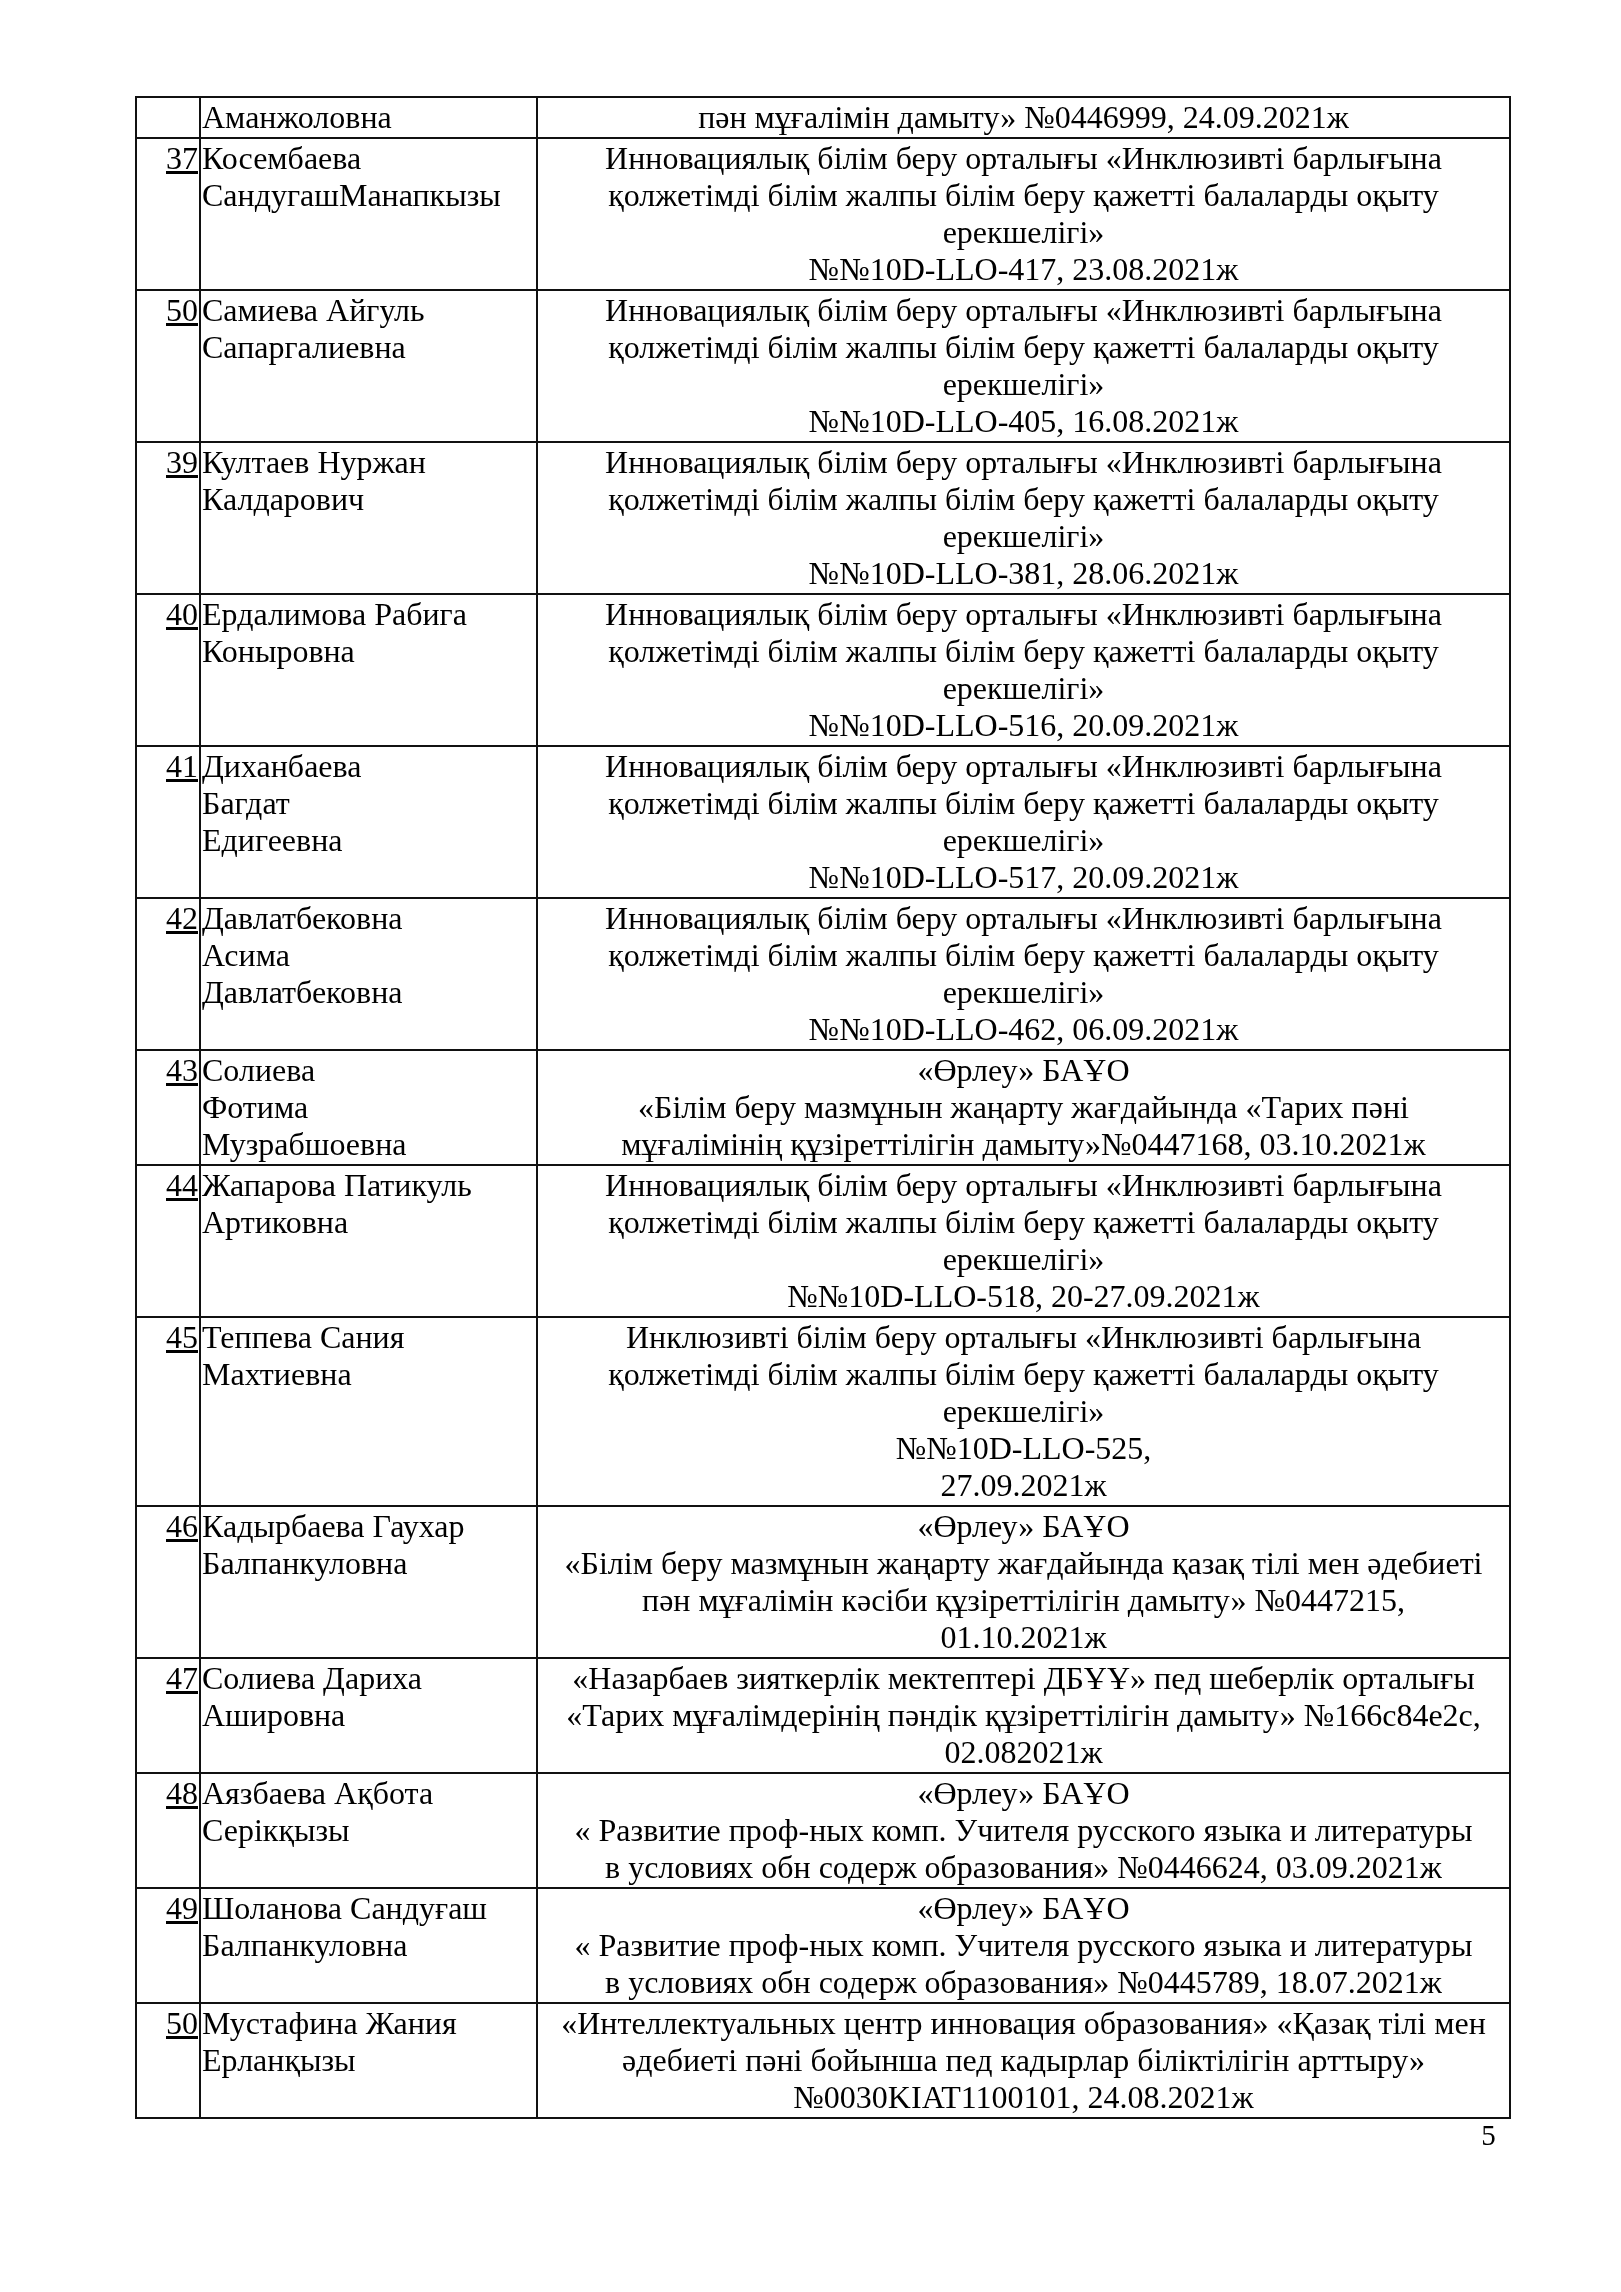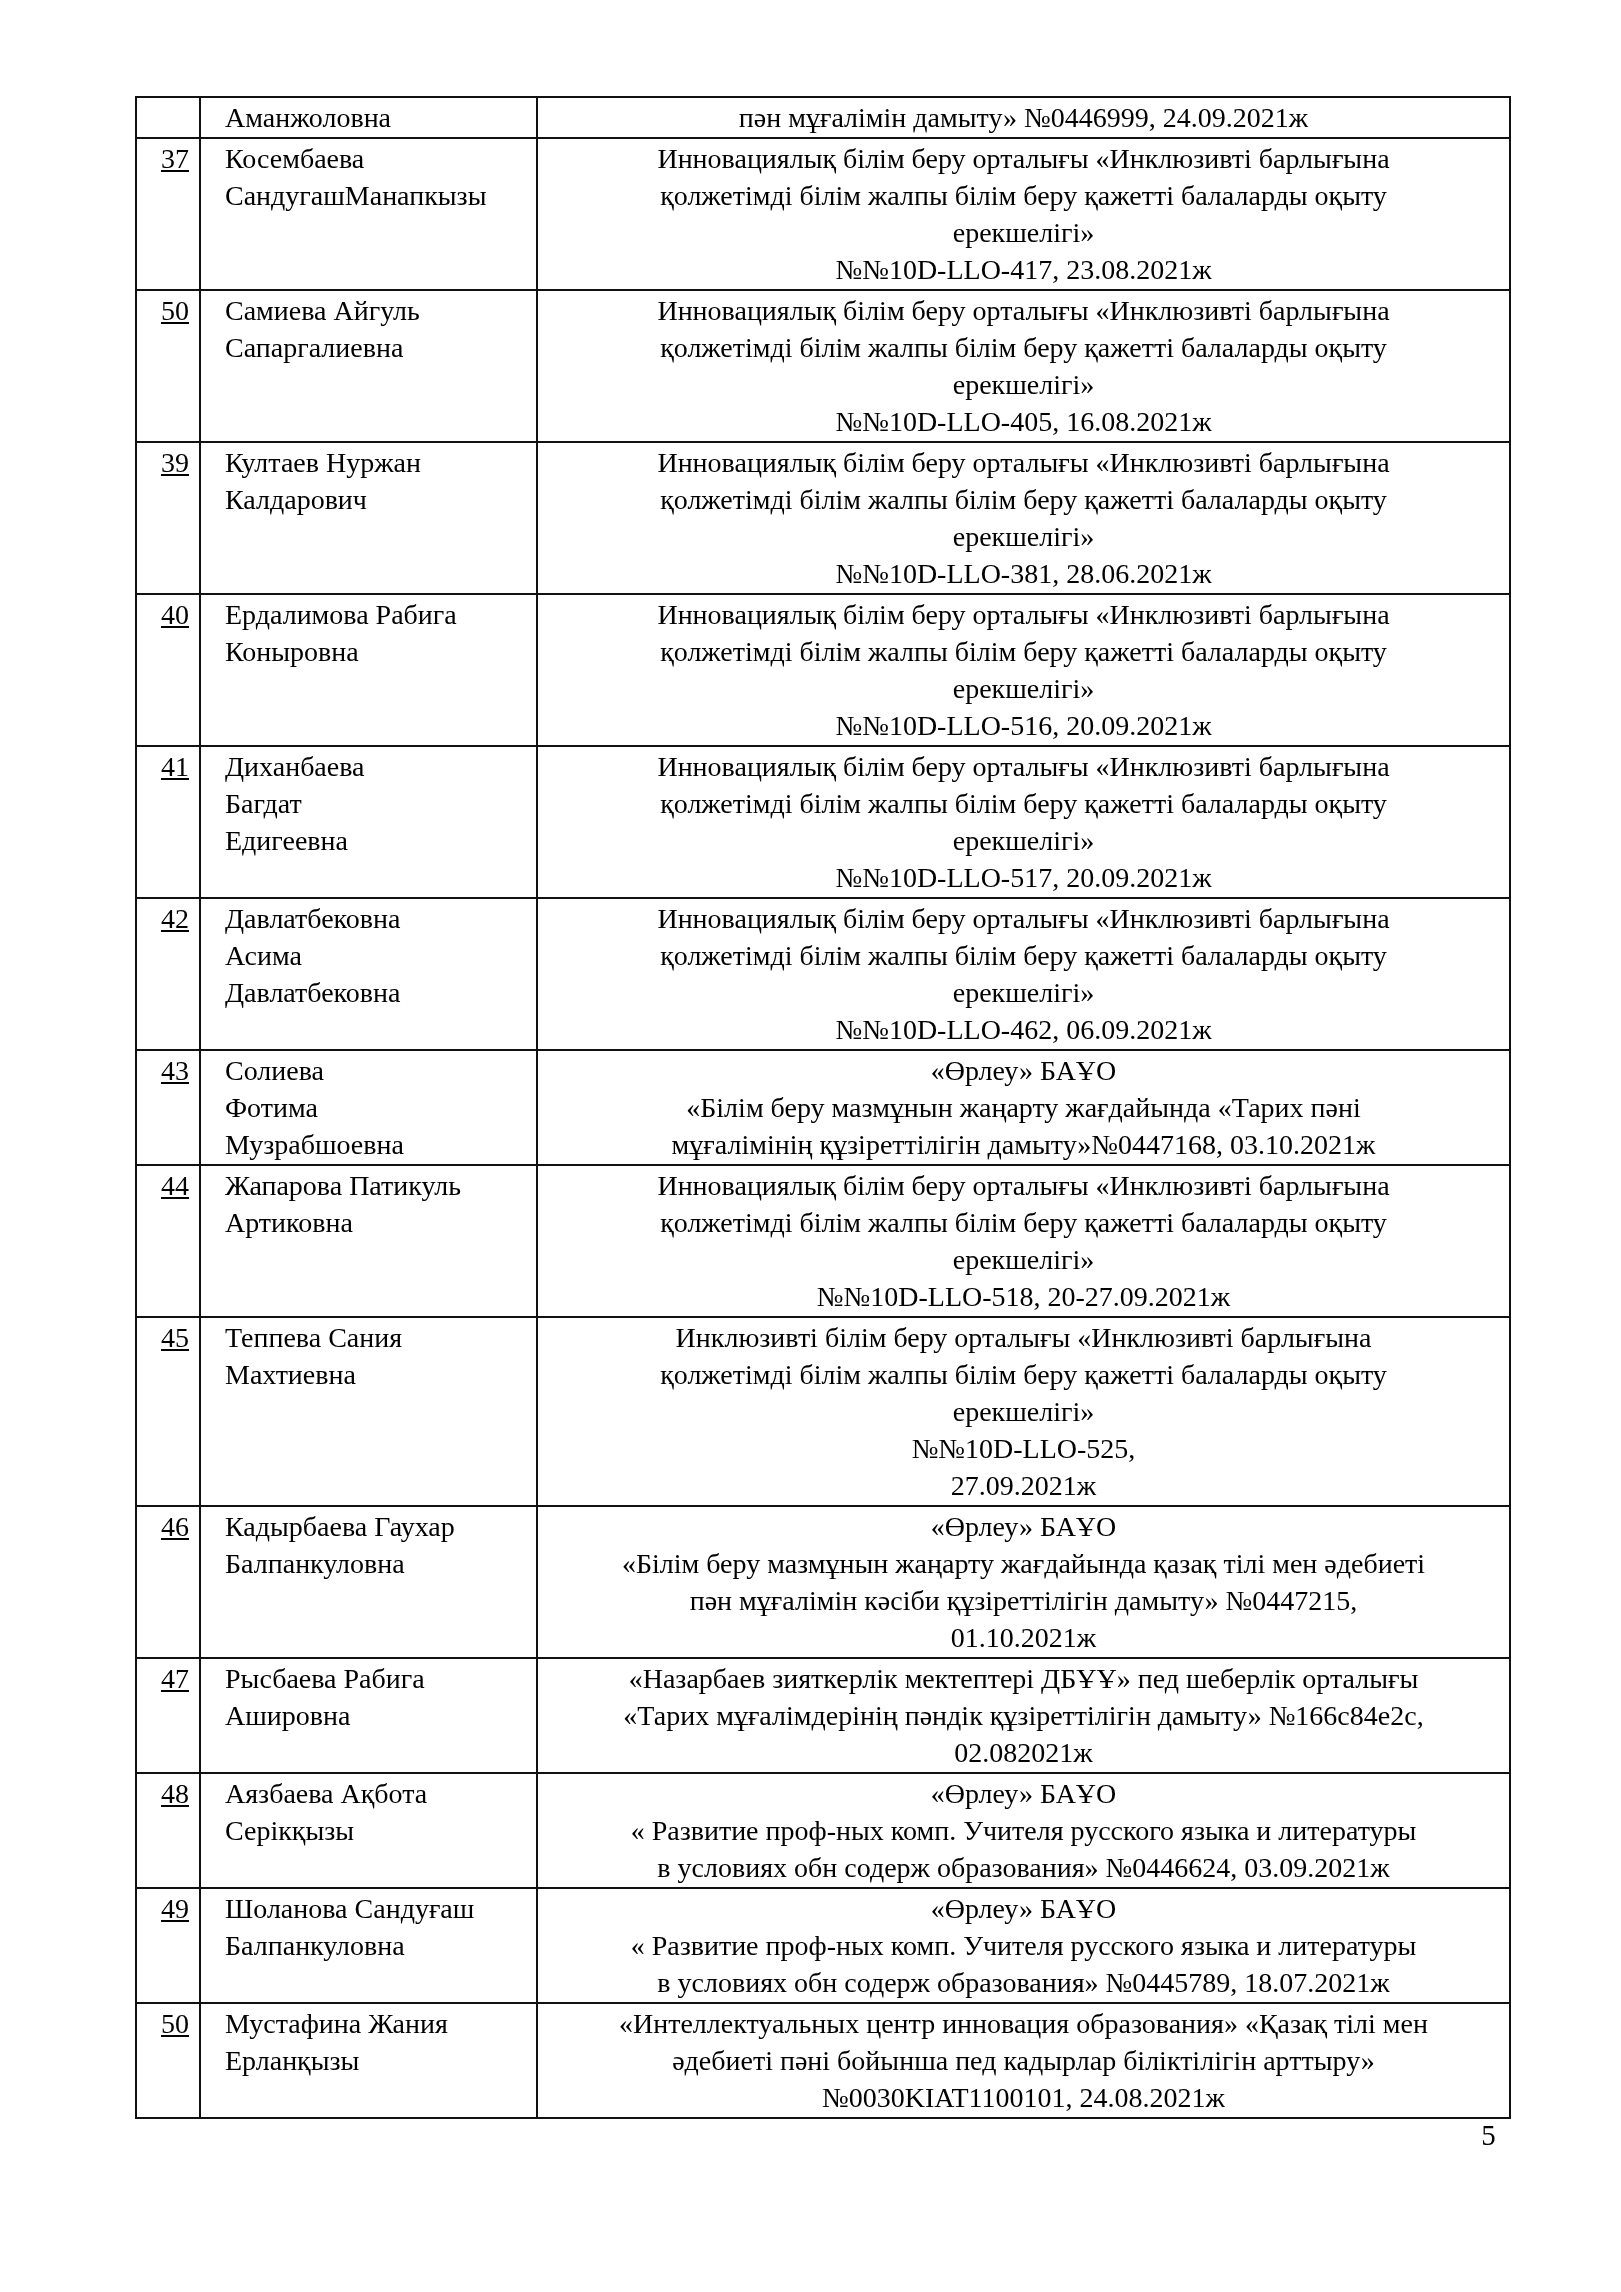--- a/index.html
+++ b/index.html
@@ -29,23 +29,23 @@
     border-collapse: collapse;
     table-layout: fixed;
     border-top: 2.9px solid #111111;
   }
   table.cert-table col.c-num  { width: 64px; }
   table.cert-table col.c-name { width: 337px; }
   table.cert-table col.c-desc { width: 973px; }
   table.cert-table td {
     border: 2px solid #111111;
     vertical-align: top;
-    font-size: 28px;
+    font-size: 32px;
     line-height: 37px;
-    padding: 1px 24px;
+    padding: 1px 1px;
     overflow: hidden;
     white-space: nowrap;
   }
   td.num-cell {
     text-align: right;
     padding-left: 2px;
     padding-right: 2px;
     text-decoration: underline;
   }
   td.name-cell {
@@ -242,21 +242,21 @@
             <div class="txt-line">«Білім беру мазмұнын жаңарту жағдайында қазақ тілі мен әдебиеті</div>
             <div class="txt-line">пән мұғалімін кәсіби құзіреттілігін дамыту» №0447215,</div>
             <div class="txt-line">01.10.2021ж</div>
           </td>
         </tr>
         <tr>
           <td class="num-cell">
             <div class="txt-line">47</div>
           </td>
           <td class="name-cell">
-            <div class="txt-line">Рысбаева Рабига</div>
+            <div class="txt-line">Солиева Дариха</div>
             <div class="txt-line">Ашировна</div>
           </td>
           <td class="desc-cell">
             <div class="txt-line">«Назарбаев зияткерлік мектептері ДБҰҰ» пед шеберлік орталығы</div>
             <div class="txt-line">«Тарих мұғалімдерінің пәндік құзіреттілігін дамыту» №166c84e2c,</div>
             <div class="txt-line">02.082021ж</div>
           </td>
         </tr>
         <tr>
           <td class="num-cell">

